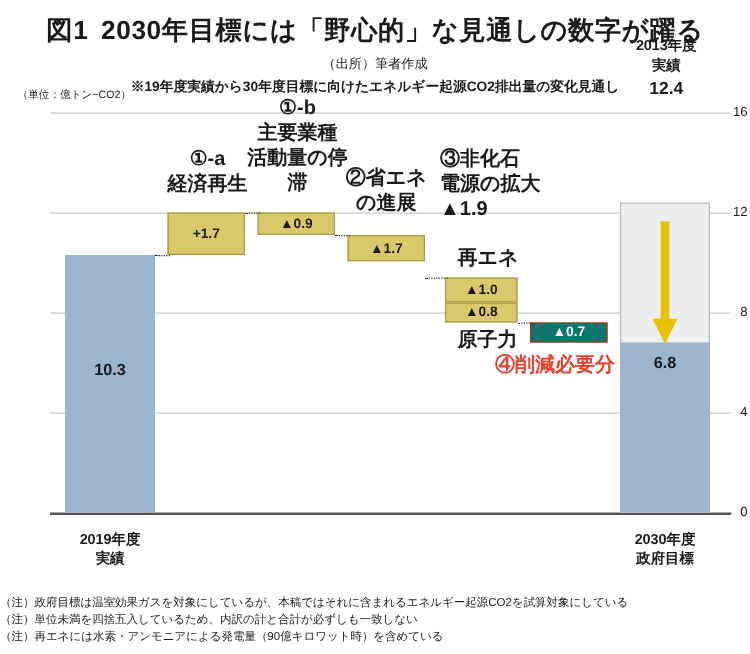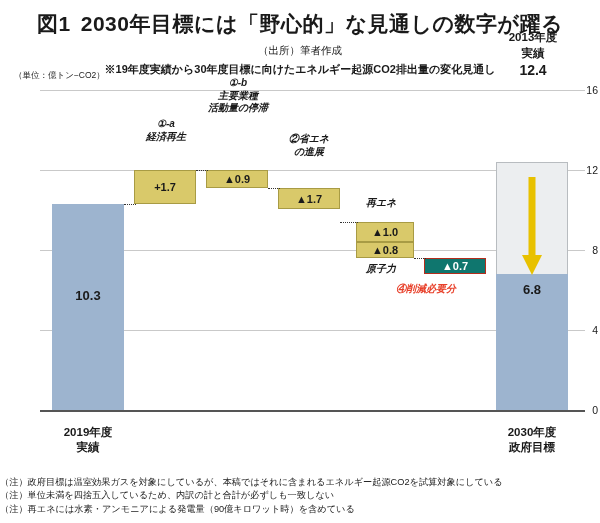--- a/index.html
+++ b/index.html
@@ -95,25 +95,24 @@
     border-color:#b42d1c;
     color:#ffffff;
   }
   .connector{
     position:absolute;
     border-top:1px dotted #333;
     height:0;
   }
   .annot{
     position:absolute;
-    font-size:10px;
+    font-size:16px;
     line-height:1.25;
     text-align:center;
     font-weight:bold;
-    font-style:italic;
   }
   .annot.left{text-align:left;}
   .annot.red{color:#e8402a;}
   .xlab{
     position:absolute;
     font-size:11.5px;
     font-weight:bold;
     text-align:center;
     line-height:1.3;
   }
@@ -208,20 +207,25 @@
     <div>①-b</div>
     <div>主要業種</div>
     <div>活動量の停滞</div>
   </div>
 
   <div class="annot" style="left:272px;top:48px;width:74px;">
     <div>②省エネ</div>
     <div>の進展</div>
   </div>
 
+  <div class="annot left" style="left:352px;top:33px;width:110px;">
+    <div>③非化石</div>
+    <div>電源の拡大</div>
+    <div>▲1.9</div>
+  </div>
 
   <div class="annot left" style="left:366px;top:112px;width:60px;">
     <div>再エネ</div>
   </div>
 
   <div class="annot left" style="left:366px;top:178px;width:60px;">
     <div>原子力</div>
   </div>
 
   <div class="annot red left" style="left:396px;top:198px;width:110px;">

